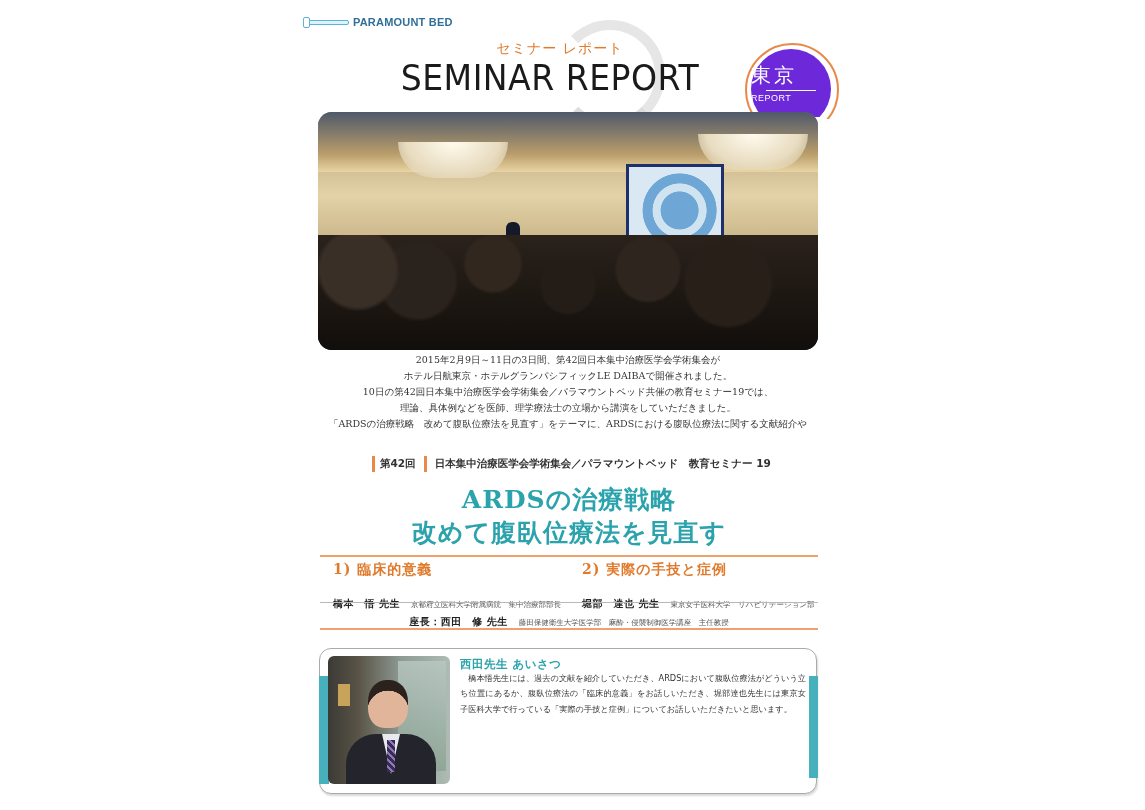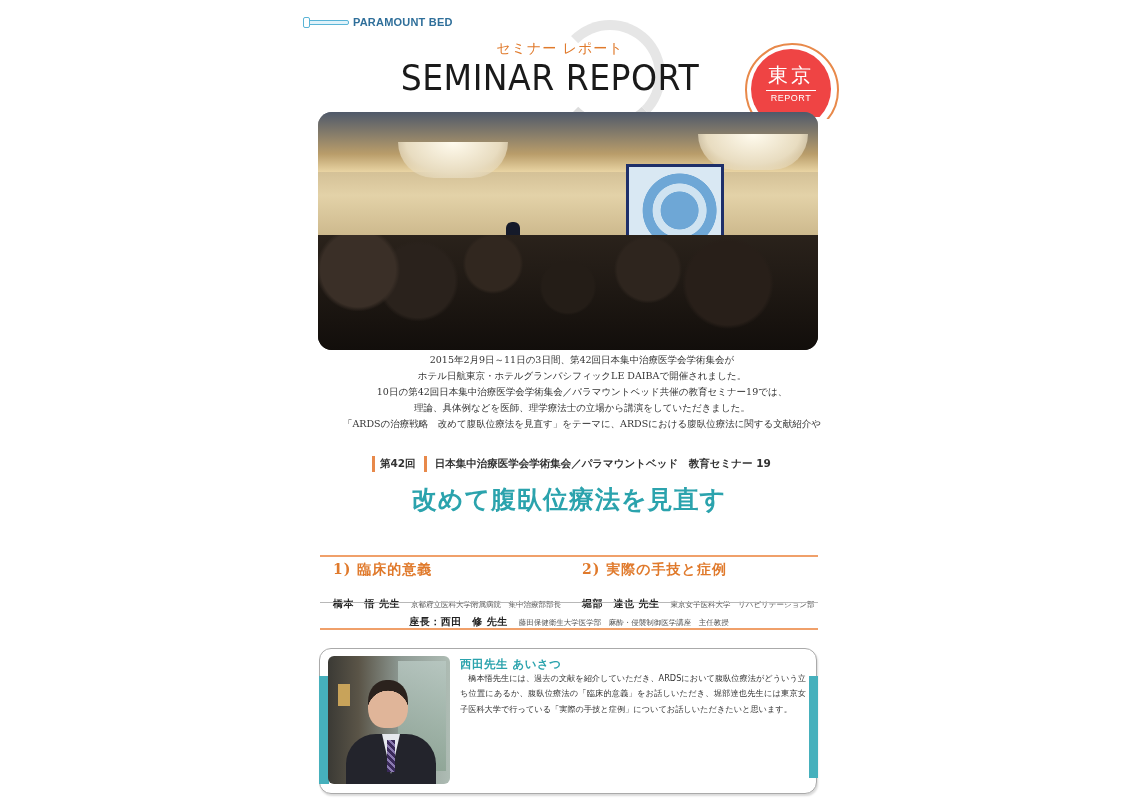--- a/index.html
+++ b/index.html
@@ -8,32 +8,32 @@
   .logo-mark{width:46px;height:10px;position:relative;}
   .logo-mark .bar{position:absolute;left:4px;top:3px;width:40px;height:3px;border:1px solid #5ab4d6;border-radius:2px;background:#dff2fa;}
   .logo-mark .cap{position:absolute;left:0;top:0;width:5px;height:9px;border:1px solid #5ab4d6;border-radius:2px;background:#fff;}
   .logo-text{font-family:"Liberation Sans",sans-serif;font-weight:bold;font-size:11px;color:#2f6f9a;letter-spacing:0.2px;}
   .title-wrap{position:absolute;left:360px;top:40px;width:380px;text-align:center;}
   .bg-swirl{position:absolute;left:555px;top:20px;width:90px;height:90px;border-radius:50%;border:10px solid #e6e6e6;border-left-color:transparent;border-bottom-color:#dcdcdc;}
   .subtitle{position:relative;font-size:14px;color:#e07a2c;letter-spacing:1px;margin-left:20px;}
   .main-title{position:relative;font-family:"DejaVu Sans",sans-serif;font-size:36px;color:#1a1a1a;letter-spacing:0.5px;line-height:40px;font-weight:normal;transform:scaleX(0.92);}
   .badge{position:absolute;left:745px;top:43px;width:96px;height:74px;}
   .badge-ring{position:absolute;left:0;top:0;width:90px;height:90px;border-radius:50%;border:2px solid #e8894a;background:#fff;clip-path:inset(0 0 18px 0);}
-  .badge-inner{position:absolute;left:6px;top:6px;width:80px;height:80px;border-radius:50%;background:#ef4444;clip-path:inset(0 0 12px 0);text-align:center;color:#fff;}
+  .badge-inner{position:absolute;left:6px;top:6px;width:80px;height:80px;border-radius:50%;background:#6d28d9;clip-path:inset(0 0 12px 0);text-align:left;color:#fff;}
   .badge-jp{font-size:20px;letter-spacing:3px;margin-top:14px;line-height:24px;}
   .badge-line{width:50px;height:1px;background:#fff;margin:3px auto 2px;}
   .badge-en{font-family:"Liberation Sans",sans-serif;font-size:9px;letter-spacing:0.5px;}
   .photo{position:absolute;left:318px;top:112px;width:500px;height:238px;border-radius:14px;overflow:hidden;background:linear-gradient(180deg,#6b6e78 0%,#c9b48a 18%,#e3d2a8 35%,#cdb98d 52%,#3a3029 62%,#1c1814 80%,#100d0b 100%);}
   .photo .ceil{position:absolute;left:0;top:0;width:100%;height:60px;background:linear-gradient(180deg,#4f596a,#b99d6a 70%,#e9d4a3);}
   .photo .chand{position:absolute;top:30px;width:110px;height:36px;border-radius:0 0 55px 55px;background:radial-gradient(ellipse at top,#fffbee,#e8dcc0 60%,rgba(232,220,192,0));}
   .photo .screen{position:absolute;left:308px;top:52px;width:98px;height:85px;background:#1e2f6a;padding:3px;box-sizing:border-box;}
   .photo .screen-in{width:100%;height:100%;background:radial-gradient(circle at 55% 55%,#6ea7d6 0 28%,#cfe3f1 29% 40%,#6ea7d6 41% 55%,#d9e8f3 56%);}
   .photo .crowd{position:absolute;left:0;bottom:0;width:100%;height:115px;background:radial-gradient(circle at 8% 30%,#3a2f27 0 8%,transparent 9%),radial-gradient(circle at 20% 40%,#2a221c 0 9%,transparent 10%),radial-gradient(circle at 35% 25%,#31271f 0 8%,transparent 9%),radial-gradient(circle at 50% 45%,#241d17 0 10%,transparent 11%),radial-gradient(circle at 66% 30%,#2e251e 0 9%,transparent 10%),radial-gradient(circle at 82% 42%,#281f19 0 10%,transparent 11%),linear-gradient(180deg,#2a221b,#120e0b);}
   .photo .speaker{position:absolute;left:188px;top:110px;width:14px;height:30px;background:#151a2a;border-radius:6px 6px 0 0;}
-  .intro{position:absolute;left:342px;top:352px;width:480px;text-align:center;font-family:"DejaVu Serif",serif;font-size:9.5px;line-height:16px;color:#333;}
+  .intro{position:absolute;left:328px;top:352px;width:480px;text-align:center;font-family:"DejaVu Serif",serif;font-size:9.5px;line-height:16px;color:#333;}
   .series{position:absolute;left:372px;top:456px;display:flex;align-items:center;font-size:10.5px;font-weight:bold;color:#333;}
   .series .bar{width:3px;height:16px;background:#e8894a;display:inline-block;}
   .series .num{margin:0 8px 0 5px;}
   .headline{position:absolute;left:320px;top:483px;width:498px;text-align:center;font-family:"DejaVu Serif",serif;font-weight:bold;font-size:25px;line-height:33px;color:#2ba3ad;letter-spacing:1px;}
   .rule-orange{position:absolute;left:320px;width:498px;height:2px;background:#f0a06a;}
   .rule-gray{position:absolute;left:320px;width:498px;height:1px;background:#b8b8b8;}
   .lecture{position:absolute;top:561px;}
   .lecture .lt{font-family:"DejaVu Serif",serif;font-weight:bold;font-size:14px;color:#e07a2c;letter-spacing:1px;}
   .lecture .sp{margin-top:13px;white-space:nowrap;}
   .name{font-size:10px;font-weight:bold;color:#222;letter-spacing:0.5px;}
@@ -100,20 +100,21 @@
 </div>
 
 <div class="series">
   <span class="bar"></span>
   <span class="num">第42回</span>
   <span class="bar"></span>
   <span style="margin-left:8px">日本集中治療医学会学術集会／パラマウントベッド　教育セミナー 19</span>
 </div>
 
 <div class="headline">
+  <div>ARDSの治療戦略</div>
   <div>改めて腹臥位療法を見直す</div>
 </div>
 
 <div class="rule-orange" style="top:555px"></div>
 
 <div class="lecture" style="left:333px">
   <div class="lt">1) 臨床的意義</div>
   <div class="sp">
     <span class="name">橋本　悟 先生</span>
     <span class="affil">京都府立医科大学附属病院　集中治療部部長</span>

